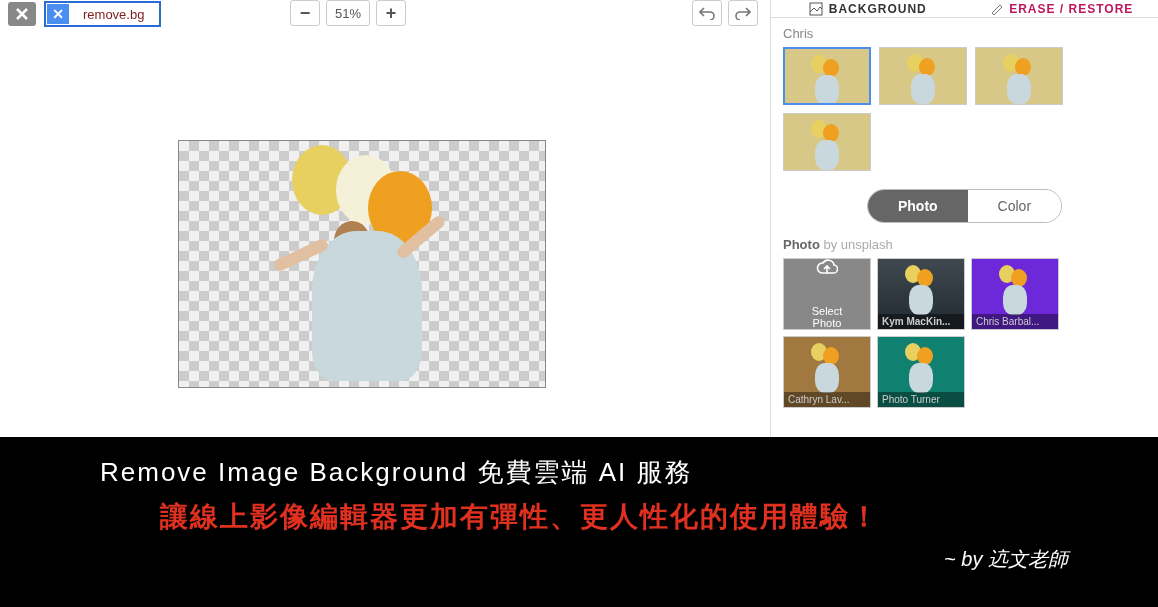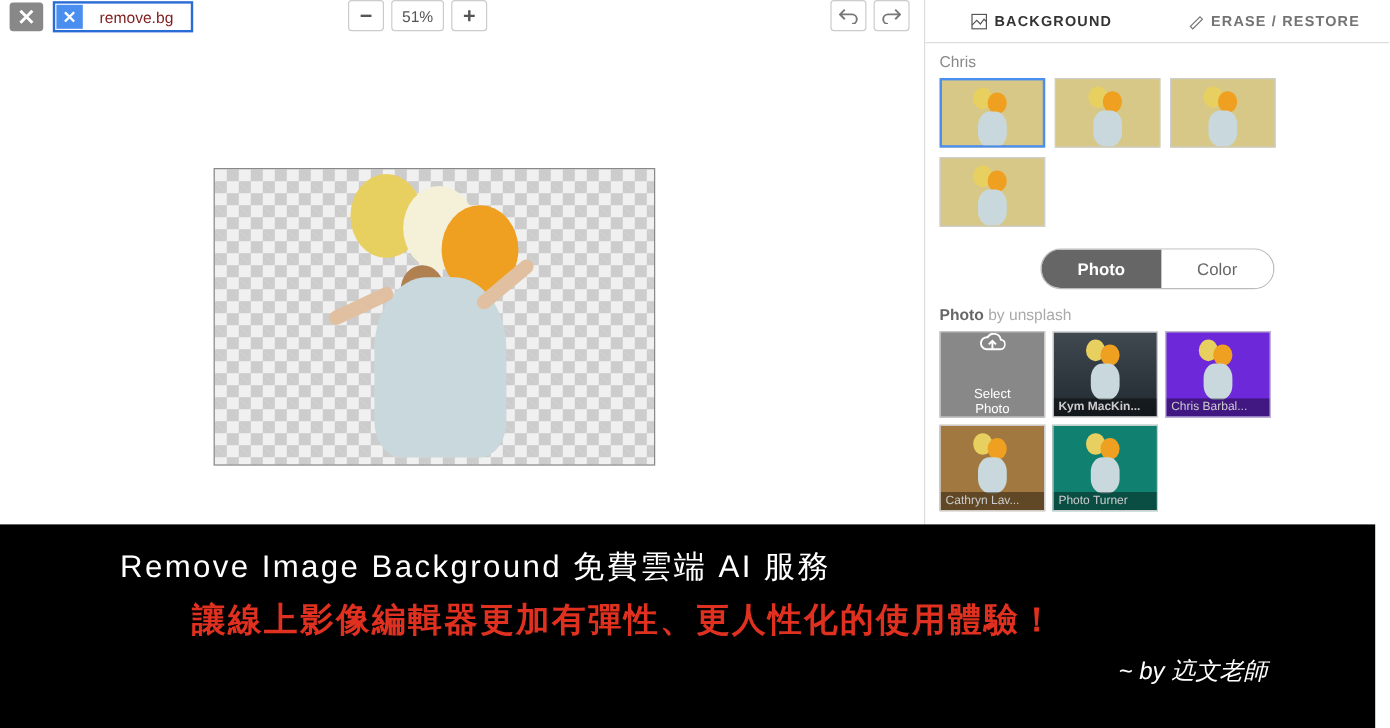--- a/index.html
+++ b/index.html
@@ -28,22 +28,22 @@
 .canvas-subject { position: absolute; top: 0; left: 50%; transform: translateX(-50%); width: 220px; height: 248px; }
 .balloon { position: absolute; border-radius: 50%; }
 .b1 { width: 60px; height: 70px; background: #e8d060; top: 4px; left: 40px; }
 .b2 { width: 60px; height: 70px; background: #f5f0d8; top: 14px; left: 84px; }
 .b3 { width: 64px; height: 74px; background: #f0a020; top: 30px; left: 116px; }
 .person { position: absolute; top: 90px; left: 60px; width: 110px; height: 150px; background: #c8d8dc; border-radius: 40% 40% 20% 20%; }
 .hair { position: absolute; top: 80px; left: 82px; width: 36px; height: 40px; background: #b08050; border-radius: 50% 50% 30% 30%; }
 .arm-l { position: absolute; top: 108px; left: 20px; width: 58px; height: 12px; background: #e0c0a0; transform: rotate(-25deg); border-radius: 6px; }
 .arm-r { position: absolute; top: 90px; left: 140px; width: 58px; height: 12px; background: #e0c0a0; transform: rotate(-40deg); border-radius: 6px; }
 
-.tabs-top { display: flex; border-bottom: 1px solid #ddd; height: 36px; }
-.tab-top { flex: 1; display: flex; align-items: center; justify-content: center; gap: 6px; font-size: 12px; font-weight: bold; color: #737373; letter-spacing: 1px; cursor: pointer; }
+.tabs-top { display: flex; border-bottom: 1px solid #ddd; height: 18px; }
+.tab-top { flex: 1; display: flex; align-items: center; justify-content: center; gap: 6px; font-size: 12px; font-weight: bold; color: #be185d; letter-spacing: 1px; cursor: pointer; }
 .tab-top.active { color: #333; }
 
 .section-label { font-size: 13px; color: #888; padding: 8px 12px 6px; }
 .thumb-grid { display: flex; flex-wrap: wrap; gap: 8px; padding: 0 12px; }
 .thumb { width: 88px; height: 58px; border: 1px solid #ccc; background: #d8c888; position: relative; overflow: hidden; cursor: pointer; }
 .thumb.sel { border: 2px solid #4a8ef0; }
 .thumb-sub { position: absolute; top: 6px; left: 50%; transform: translateX(-50%); width: 40px; height: 50px; }
 .tb1 { position: absolute; width: 16px; height: 18px; background: #e8d060; border-radius: 50%; top: 0; left: 4px; }
 .tb2 { position: absolute; width: 16px; height: 18px; background: #f0a020; border-radius: 50%; top: 4px; left: 16px; }
 .tp { position: absolute; top: 20px; left: 8px; width: 24px; height: 30px; background: #c8d8dc; border-radius: 40%; }
@@ -54,21 +54,21 @@
 .toggle-btn.active { background: #666; color: #fff; font-weight: bold; }
 
 .photo-by { font-size: 13px; color: #666; padding: 4px 12px 6px; }
 .photo-by span { color: #aaa; }
 
 .photo-grid { display: flex; flex-wrap: wrap; gap: 6px; padding: 0 12px; }
 .photo-cell { width: 88px; height: 72px; position: relative; border: 1px solid #ccc; overflow: hidden; cursor: pointer; }
 .photo-cell.upload { background: #888; color: #fff; display: flex; flex-direction: column; align-items: center; justify-content: space-between; gap: 4px; font-size: 11px; text-align: center; }
 .photo-caption { position: absolute; bottom: 0; left: 0; right: 0; background: rgba(0,0,0,0.4); color: #ccc; font-size: 10px; padding: 2px 4px; white-space: nowrap; overflow: hidden; }
 
-.overlay { position: absolute; left: 0; right: 12px; bottom: 0; height: 170px; background: #000; padding: 18px 30px 6px; }
+.overlay { position: absolute; left: 0; right: 0; bottom: 0; height: 170px; background: #000; padding: 18px 30px 6px; }
 .ov-line1 { color: #fff; font-size: 26px; font-family: "Microsoft YaHei", sans-serif; letter-spacing: 2px; padding-left: 70px; }
 .ov-line2 { color: #e03020; font-size: 28px; font-family: "Microsoft YaHei", sans-serif; letter-spacing: 2px; padding-left: 130px; margin-top: 8px; font-weight: bold; }
 .ov-by { color: #fff; font-size: 20px; font-style: italic; font-family: "Microsoft YaHei", sans-serif; text-align: right; padding-right: 60px; margin-top: 10px; }
 
 .bg-sky { background: linear-gradient(#7090c0, #a0c0e0); }
 .bg-dark { background: linear-gradient(#404850, #202830); font-weight: bold; }
 .bg-black { background: #6d28d9; }
 .bg-wood { background: #a07840; }
 .bg-teal { background: #108070; }
 </style>

